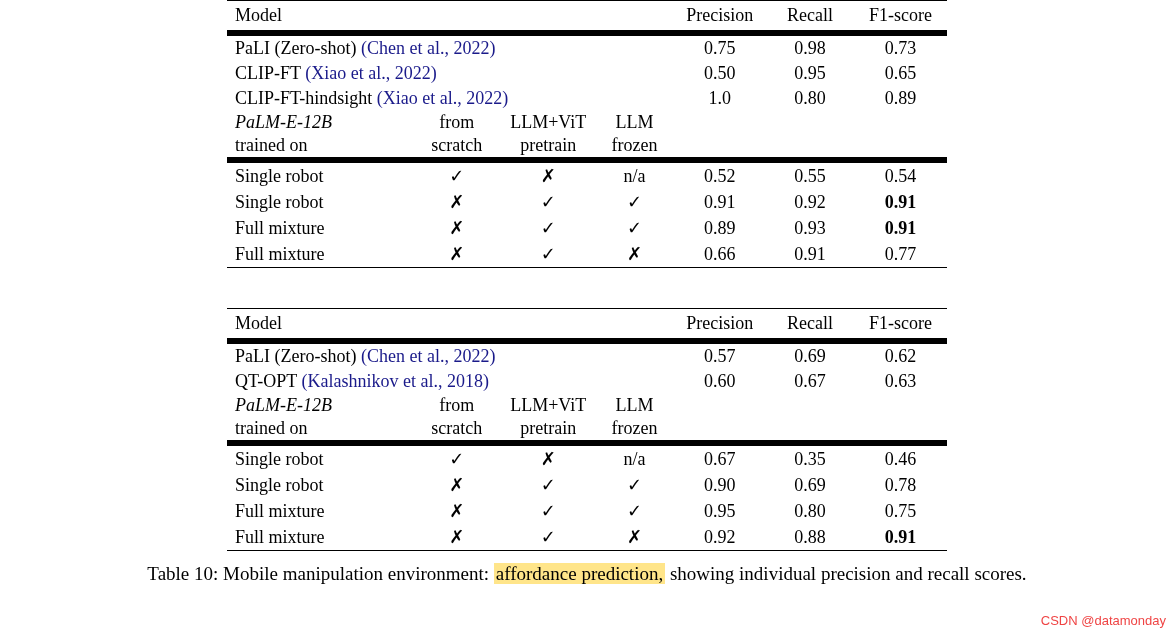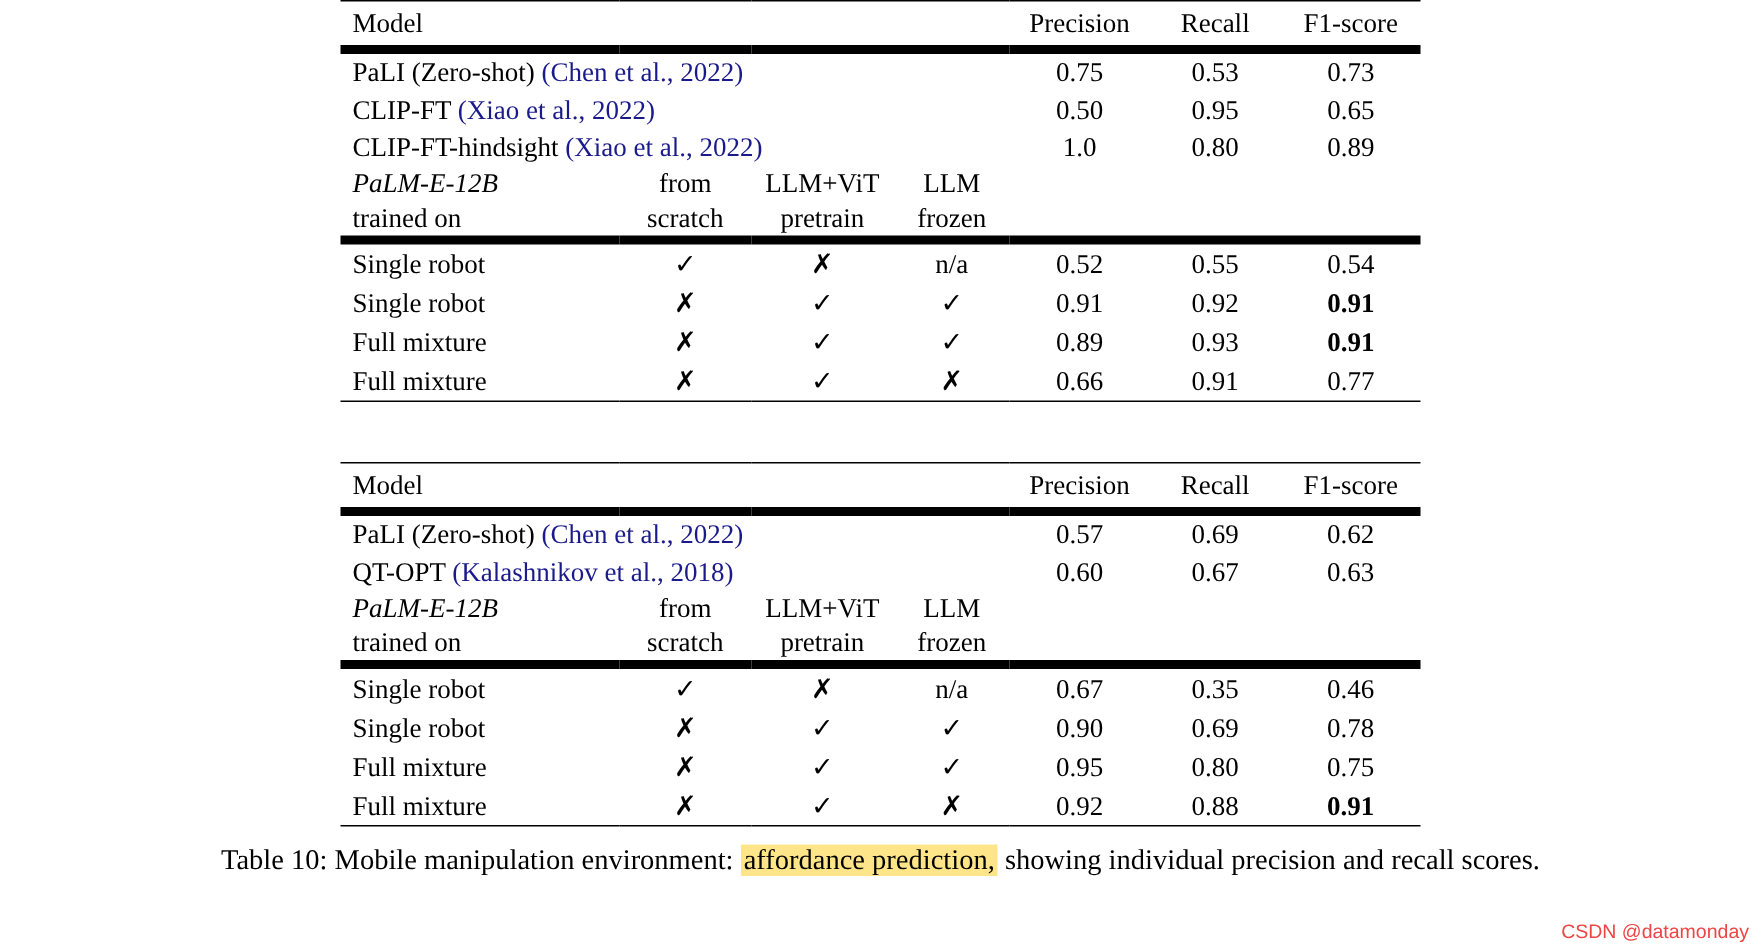--- a/index.html
+++ b/index.html
@@ -107,21 +107,21 @@
         <td class="col-sub1"></td>
         <td class="col-sub2"></td>
         <td class="col-sub3"></td>
         <td class="col-prec center">Precision</td>
         <td class="col-rec center">Recall</td>
         <td class="col-f1 center">F1-score</td>
       </tr>
       <tr class="mid-border">
         <td colspan="4"><span>PaLI (Zero-shot) </span><span class="cite-link">(Chen et al., 2022)</span></td>
         <td class="center">0.75</td>
-        <td class="center">0.53</td>
+        <td class="center">0.98</td>
         <td class="center">0.73</td>
       </tr>
       <tr>
         <td colspan="4"><span>CLIP-FT </span><span class="cite-link">(Xiao et al., 2022)</span></td>
         <td class="center">0.50</td>
         <td class="center">0.95</td>
         <td class="center">0.65</td>
       </tr>
       <tr>
         <td colspan="4"><span>CLIP-FT-hindsight </span><span class="cite-link">(Xiao et al., 2022)</span></td>

